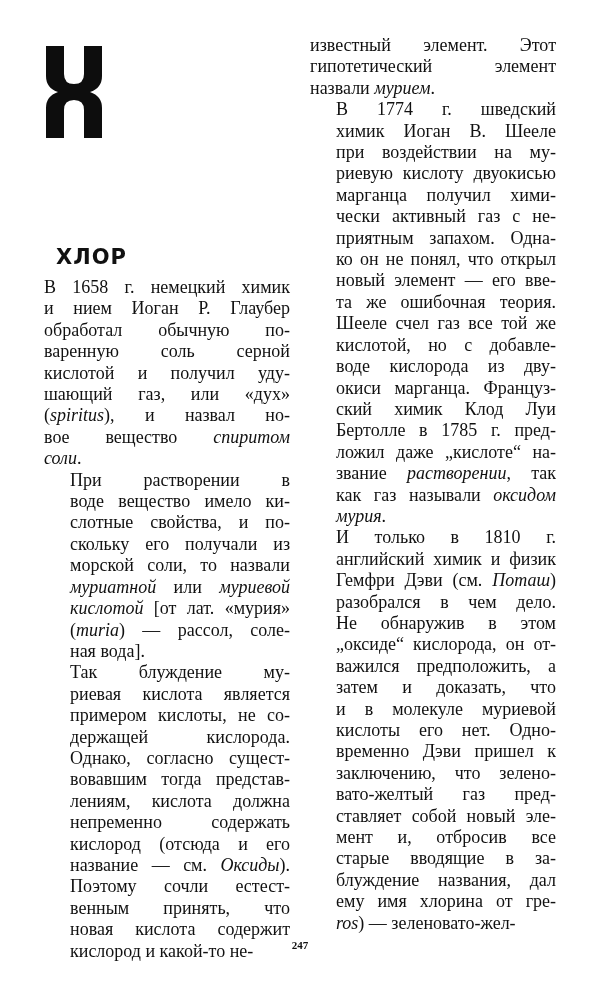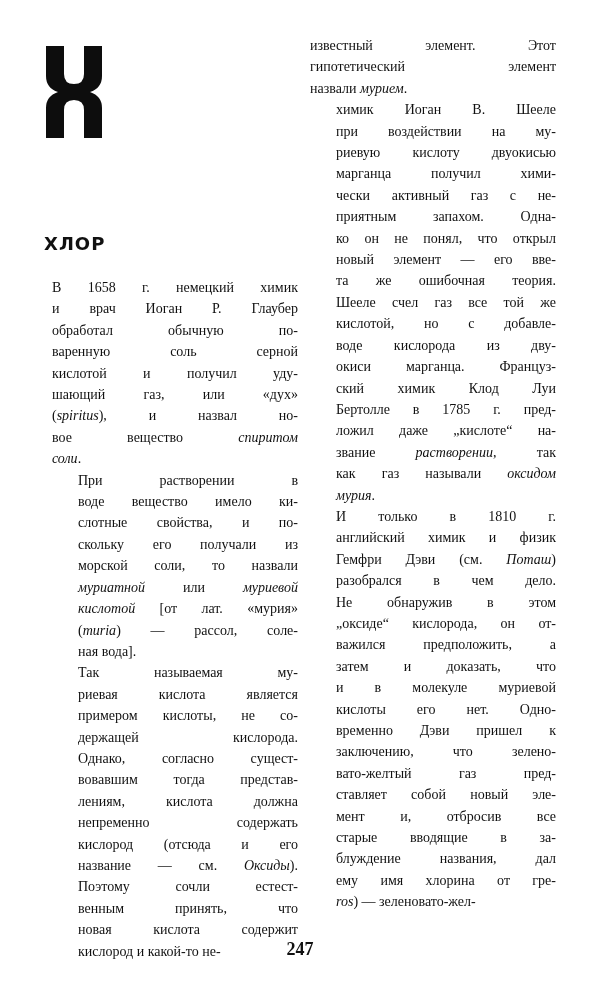--- a/index.html
+++ b/index.html
@@ -9,76 +9,76 @@
     font-family: "Liberation Serif", "DejaVu Serif", serif;
   }
   .big-letter {
     position: absolute; left: 44px; top: 46px;
     width: 60px; height: 92px;
   }
   .big-letter svg { width: 100%; height: 100%; display: block; }
   .entry-title {
     position: absolute; left: 44px; top: 233px;
     font-family: "DejaVu Sans", "Liberation Sans", sans-serif;
-    font-weight: bold; font-size: 18px; letter-spacing: 1px;
-    margin: 0;
+    font-weight: bold; font-size: 21px; letter-spacing: 1px;
+    margin: 12px;
   }
   .col {
     position: absolute; width: 246px;
-    font-size: 14px; line-height: 21.4px;
+    font-size: 18px; line-height: 21.4px;
     text-align: justify; hyphens: manual;
   }
-  .col-left { left: 52px; top: 277px; }
+  .col-left { left: 44px; top: 277px; }
   .col-right { left: 310px; top: 35px; }
   .col p { margin: 0; text-indent: 0; }
   .col p.indent { text-indent: 26px; }
   .col .line { display: block; text-align: justify; text-align-last: justify; white-space: nowrap; }
   .col .line.last { text-align-last: left; }
   i, em { }
   .page-number {
     position: absolute; left: 0; width: 600px; top: 939px;
-    text-align: center; font-weight: bold; font-size: 18px;
+    text-align: center; font-weight: bold; font-size: 11px;
   }
 </style>
 </head>
 <body>
 
 <div class="big-letter">
   <svg viewBox="0 0 60 92">
     <path d="M2,0 H20 V28 Q20,38 30,38 Q40,38 40,28 V0 H58 V30 Q58,42 46,46 Q58,50 58,62 V92 H40 V64 Q40,54 30,54 Q20,54 20,64 V92 H2 V62 Q2,50 14,46 Q2,42 2,30 Z" fill="#0d0d0d"></path>
   </svg>
 </div>
 
 <h1 class="entry-title">ХЛОР</h1>
 
 <div class="col col-left">
   <p>
       <span class="line">В 1658 г. немецкий химик</span>
-      <span class="line">и врач Иоган Р. Глаубер</span>
+      <span class="line">и нием Иоган Р. Глаубер</span>
       <span class="line">обработал обычную по-</span>
       <span class="line">варенную соль серной</span>
       <span class="line">кислотой и получил уду-</span>
       <span class="line">шающий газ, или «дух»</span>
       <span class="line">(<i>spiritus</i>), и назвал но-</span>
       <span class="line">вое вещество <i>спиритом</i></span>
       <span class="line last"><i>соли</i>.</span>
     </p>
   <p class="indent">
       <span class="line">При растворении в</span>
       <span class="line">воде вещество имело ки-</span>
       <span class="line">слотные свойства, и по-</span>
       <span class="line">скольку его получали из</span>
       <span class="line">морской соли, то назвали</span>
       <span class="line"><i>муриатной</i> или <i>муриевой</i></span>
       <span class="line"><i>кислотой</i> [от лат. «мурия»</span>
       <span class="line">(<i>muria</i>) — рассол, соле-</span>
       <span class="line last">ная вода].</span>
     </p>
   <p class="indent">
-      <span class="line">Так называемая му-</span>
+      <span class="line">Так блуждение му-</span>
       <span class="line">риевая кислота является</span>
       <span class="line">примером кислоты, не со-</span>
       <span class="line">держащей кислорода.</span>
       <span class="line">Однако, согласно сущест-</span>
       <span class="line">вовавшим тогда представ-</span>
       <span class="line">лениям, кислота должна</span>
       <span class="line">непременно содержать</span>
       <span class="line">кислород (отсюда и его</span>
       <span class="line">название — см. <i>Оксиды</i>).</span>
       <span class="line">Поэтому сочли естест-</span>
@@ -88,20 +88,21 @@
     </p>
 </div>
 
 <div class="col col-right">
   <p>
       <span class="line">известный элемент. Этот</span>
       <span class="line">гипотетический элемент</span>
       <span class="line last">назвали <i>мурием</i>.</span>
     </p>
   <p class="indent">
+      <span class="line">В 1774 г. шведский</span>
       <span class="line">химик Иоган В. Шееле</span>
       <span class="line">при воздействии на му-</span>
       <span class="line">риевую кислоту двуокисью</span>
       <span class="line">марганца получил хими-</span>
       <span class="line">чески активный газ с не-</span>
       <span class="line">приятным запахом. Одна-</span>
       <span class="line">ко он не понял, что открыл</span>
       <span class="line">новый элемент — его вве-</span>
       <span class="line">та же ошибочная теория.</span>
       <span class="line">Шееле счел газ все той же</span>

